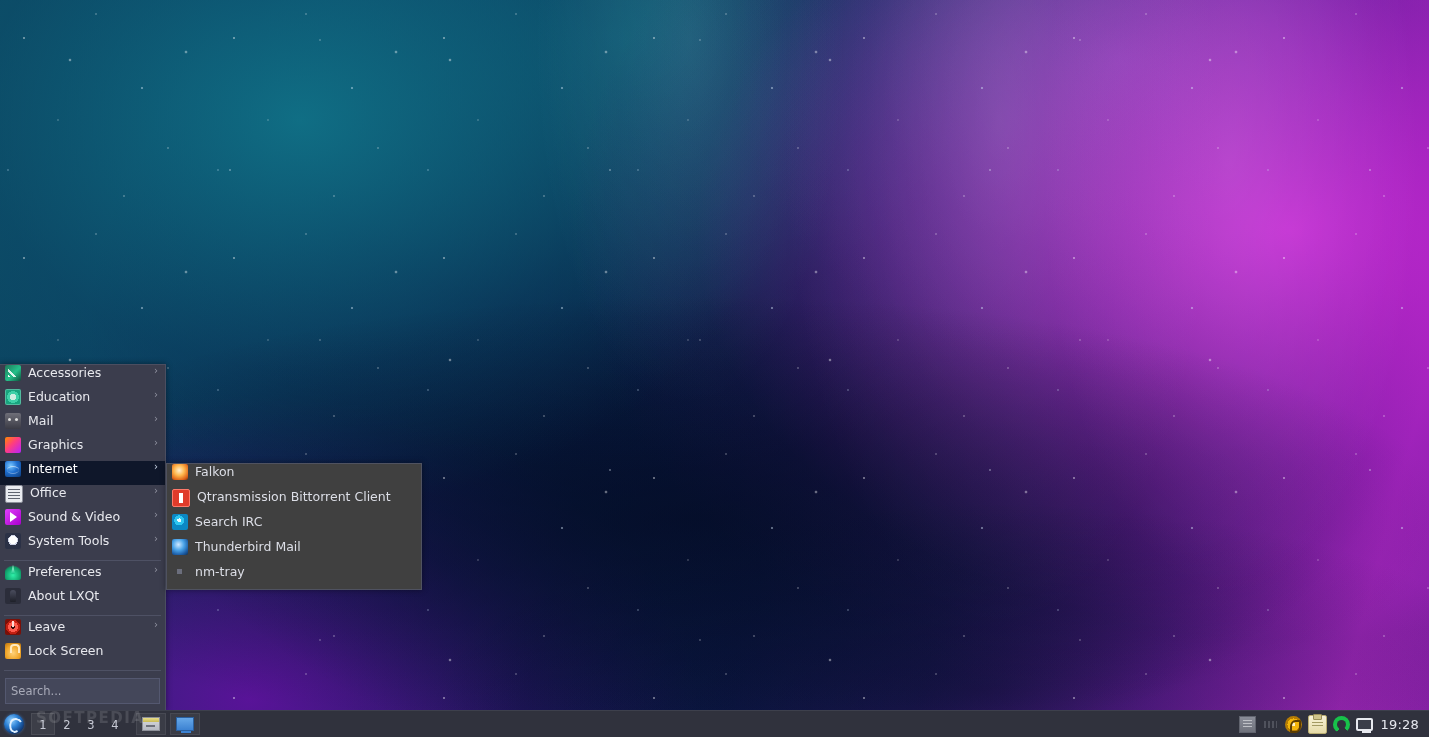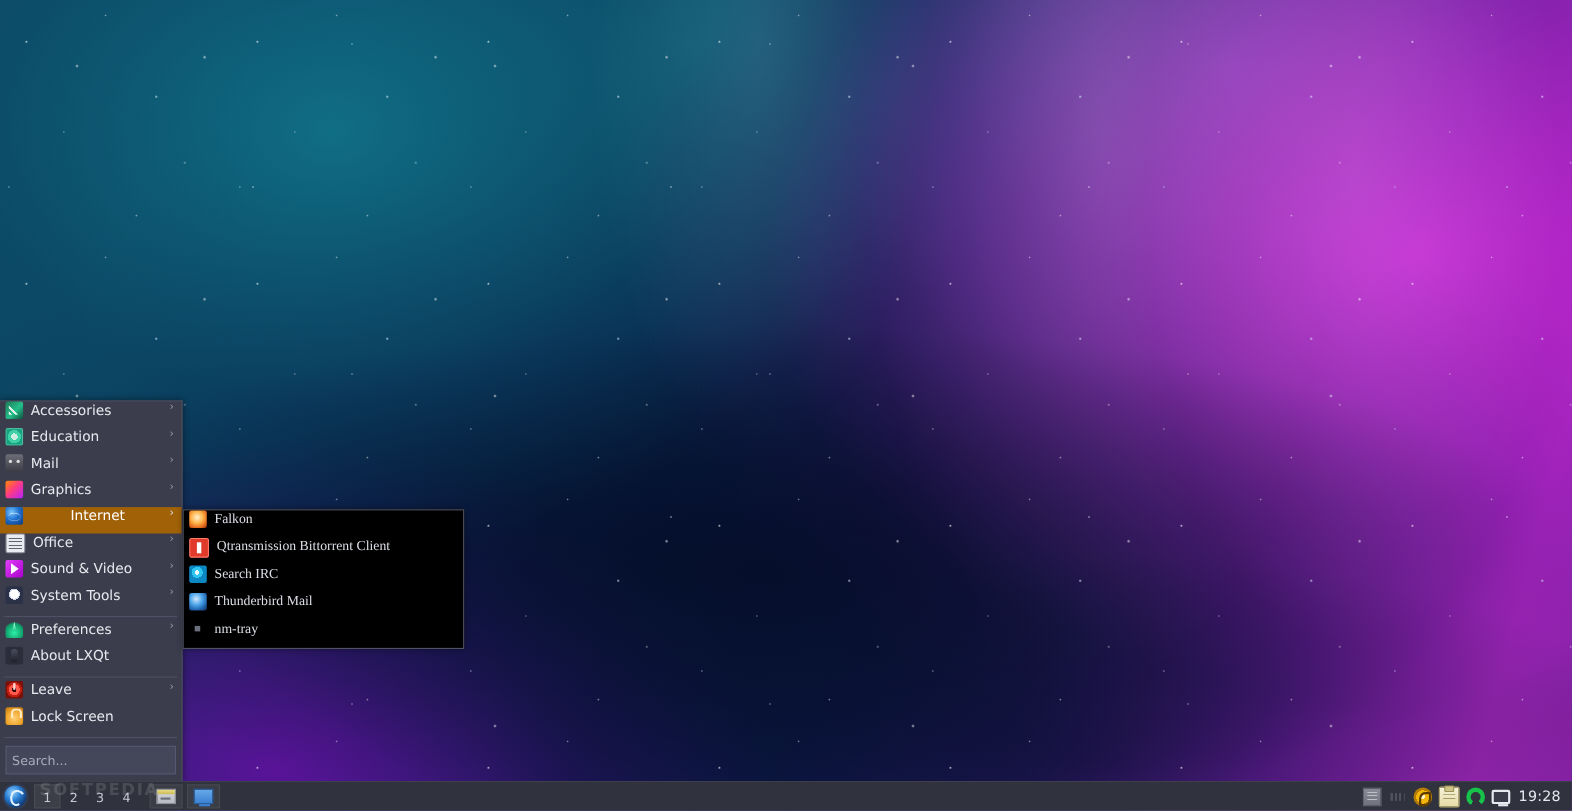--- a/index.html
+++ b/index.html
@@ -89,23 +89,22 @@
     display: flex;
     align-items: flex-start;
     height: 24px;
     padding: 0 4px 0 5px;
     color: #e8e9ee;
     font-size: 12.5px;
     white-space: nowrap;
     position: relative;
   }
   .mi.sel {
-    background: #a16207;
+    background: #0f172a;
     color: #ffffff;
-    gap: 36px;
   }
   .mi .ico {
     width: 16px; height: 16px;
     margin-right: 7px;
     flex: 0 0 16px;
     display: block;
     position: relative;
     border-radius: 2px;
   }
   .mi .lbl { flex: 1 1 auto; }
@@ -137,26 +136,25 @@
     outline: none;
   }
   .searchbox::placeholder { color: #a9abb9; }
 
   
   .submenu {
     position: absolute;
     left: 166px;
     top: 463px;
     width: 256px;
-    background: #000000;
+    background: #404040;
     border: 1px solid #4f5260;
     box-sizing: border-box;
     z-index: 45;
     box-shadow: 0 0 6px rgba(0,0,0,0.4);
-    font-family: Liberation Serif, serif;
   }
   .submenu .mi { height: 25px; color: #dcdee6; }
 
   
   .ic-accessories {
     background: linear-gradient(135deg,#1f7a5a 0%, #25c08a 55%, #0d4f3a 100%);
     border-radius: 2px;
   }
   .ic-accessories::after {
     content:"";

